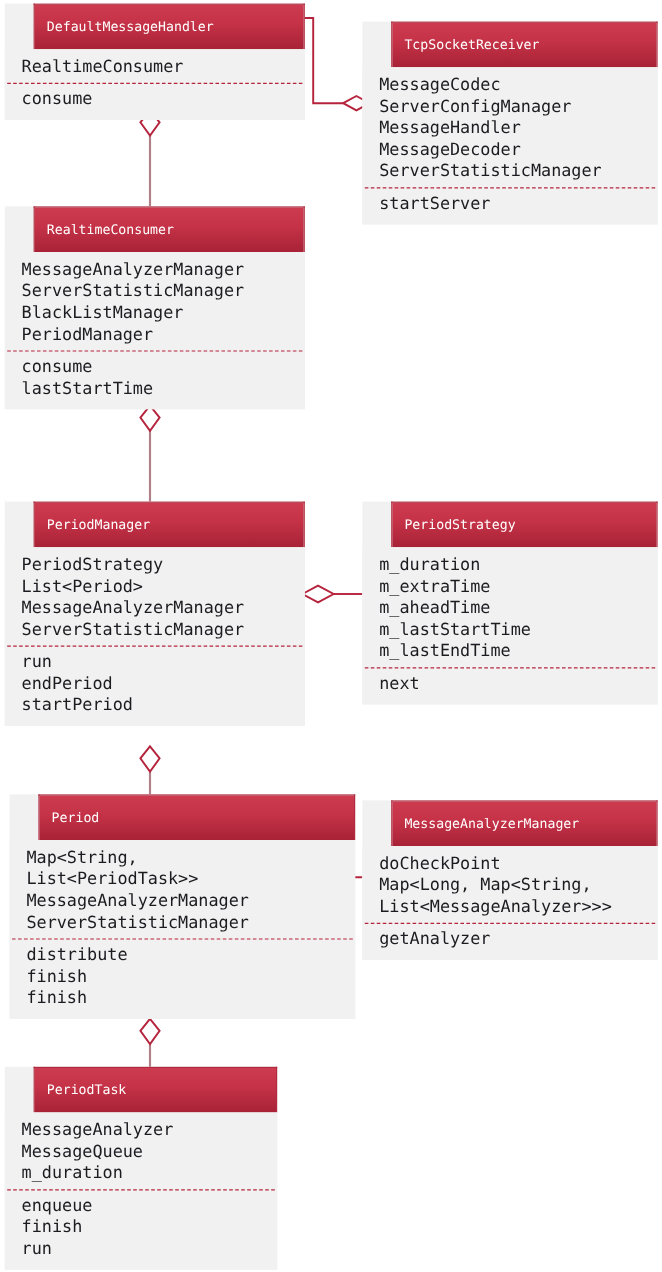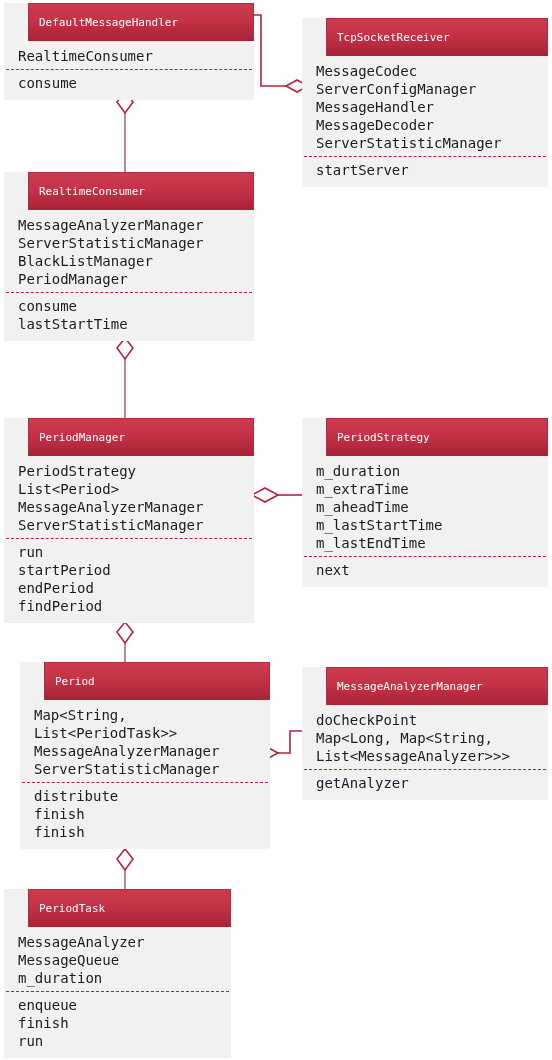--- a/index.html
+++ b/index.html
@@ -183,23 +183,22 @@
     <div class="uml-body">
       <div class="uml-attrs">
         <div class="uml-row">PeriodStrategy</div>
         <div class="uml-row">List&lt;Period&gt;</div>
         <div class="uml-row">MessageAnalyzerManager</div>
         <div class="uml-row">ServerStatisticManager</div>
       </div>
       <div class="uml-sep"></div>
       <div class="uml-ops">
         <div class="uml-row">run</div>
+        <div class="uml-row">endPeriod</div>
         <div class="uml-row">startPeriod</div>
-        <div class="uml-row">endPeriod</div>
-        <div class="uml-row">findPeriod</div>
       </div>
     </div>
   </div>
 
   <div class="uml-class" style="left:302px; top:418px; width:246px;">
     <div class="uml-header">PeriodStrategy</div>
     <div class="uml-body">
       <div class="uml-attrs">
         <div class="uml-row">m_duration</div>
         <div class="uml-row">m_extraTime</div>
@@ -207,21 +206,21 @@
         <div class="uml-row">m_lastStartTime</div>
         <div class="uml-row">m_lastEndTime</div>
       </div>
       <div class="uml-sep"></div>
       <div class="uml-ops">
         <div class="uml-row">next</div>
       </div>
     </div>
   </div>
 
-  <div class="uml-class" style="left:20px; top:662px; width:250px;">
+  <div class="uml-class" style="left:8px; top:662px; width:288px;">
     <div class="uml-header">Period</div>
     <div class="uml-body">
       <div class="uml-attrs">
         <div class="uml-row">Map&lt;String,</div>
         <div class="uml-row">List&lt;PeriodTask&gt;&gt;</div>
         <div class="uml-row">MessageAnalyzerManager</div>
         <div class="uml-row">ServerStatisticManager</div>
       </div>
       <div class="uml-sep"></div>
       <div class="uml-ops">

